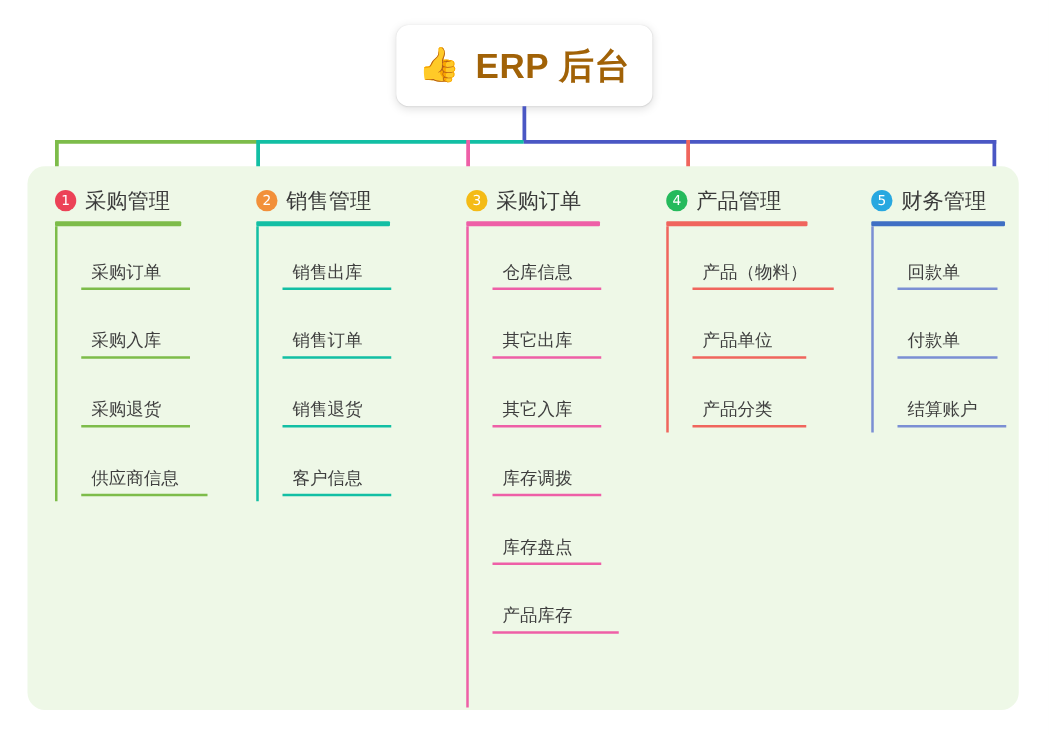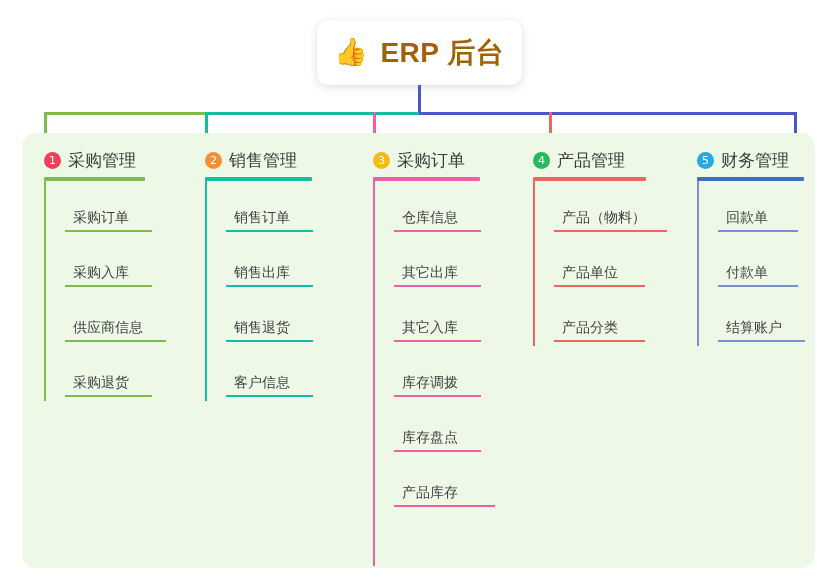--- a/index.html
+++ b/index.html
@@ -181,46 +181,46 @@
         <div class="spine" style="height: 220px; background: rgb(125, 188, 74);"></div>
         <div class="leaf">
           <span class="leaf-text">采购订单</span>
           <div class="leaf-rule" style="width: 87px; background: rgb(125, 188, 74);"></div>
         </div>
         <div class="leaf">
           <span class="leaf-text">采购入库</span>
           <div class="leaf-rule" style="width: 87px; background: rgb(125, 188, 74);"></div>
         </div>
         <div class="leaf">
+          <span class="leaf-text">采购退货</span>
+          <div class="leaf-rule" style="width: 87px; background: rgb(125, 188, 74);"></div>
+        </div>
+        <div class="leaf">
           <span class="leaf-text">供应商信息</span>
           <div class="leaf-rule" style="width: 101px; background: rgb(125, 188, 74);"></div>
         </div>
-        <div class="leaf">
-          <span class="leaf-text">采购退货</span>
-          <div class="leaf-rule" style="width: 87px; background: rgb(125, 188, 74);"></div>
-        </div>
       </div>
     </div>
     <div class="column" style="left: 205px;">
       <div class="col-head">
         <span class="badge" style="background: rgb(242, 144, 58);">2</span>
         <span class="col-title">销售管理</span>
       </div>
       <div class="head-rule" style="width: 107px; background: rgb(18, 191, 164);"></div>
       <div class="leaves">
         <div class="spine" style="height: 220px; background: rgb(18, 191, 164);"></div>
         <div class="leaf">
+          <span class="leaf-text">销售出库</span>
+          <div class="leaf-rule" style="width: 87px; background: rgb(18, 191, 164);"></div>
+        </div>
+        <div class="leaf">
           <span class="leaf-text">销售订单</span>
           <div class="leaf-rule" style="width: 87px; background: rgb(18, 191, 164);"></div>
         </div>
         <div class="leaf">
-          <span class="leaf-text">销售出库</span>
-          <div class="leaf-rule" style="width: 87px; background: rgb(18, 191, 164);"></div>
-        </div>
-        <div class="leaf">
           <span class="leaf-text">销售退货</span>
           <div class="leaf-rule" style="width: 87px; background: rgb(18, 191, 164);"></div>
         </div>
         <div class="leaf">
           <span class="leaf-text">客户信息</span>
           <div class="leaf-rule" style="width: 87px; background: rgb(18, 191, 164);"></div>
         </div>
       </div>
     </div>
     <div class="column" style="left: 373px;">

